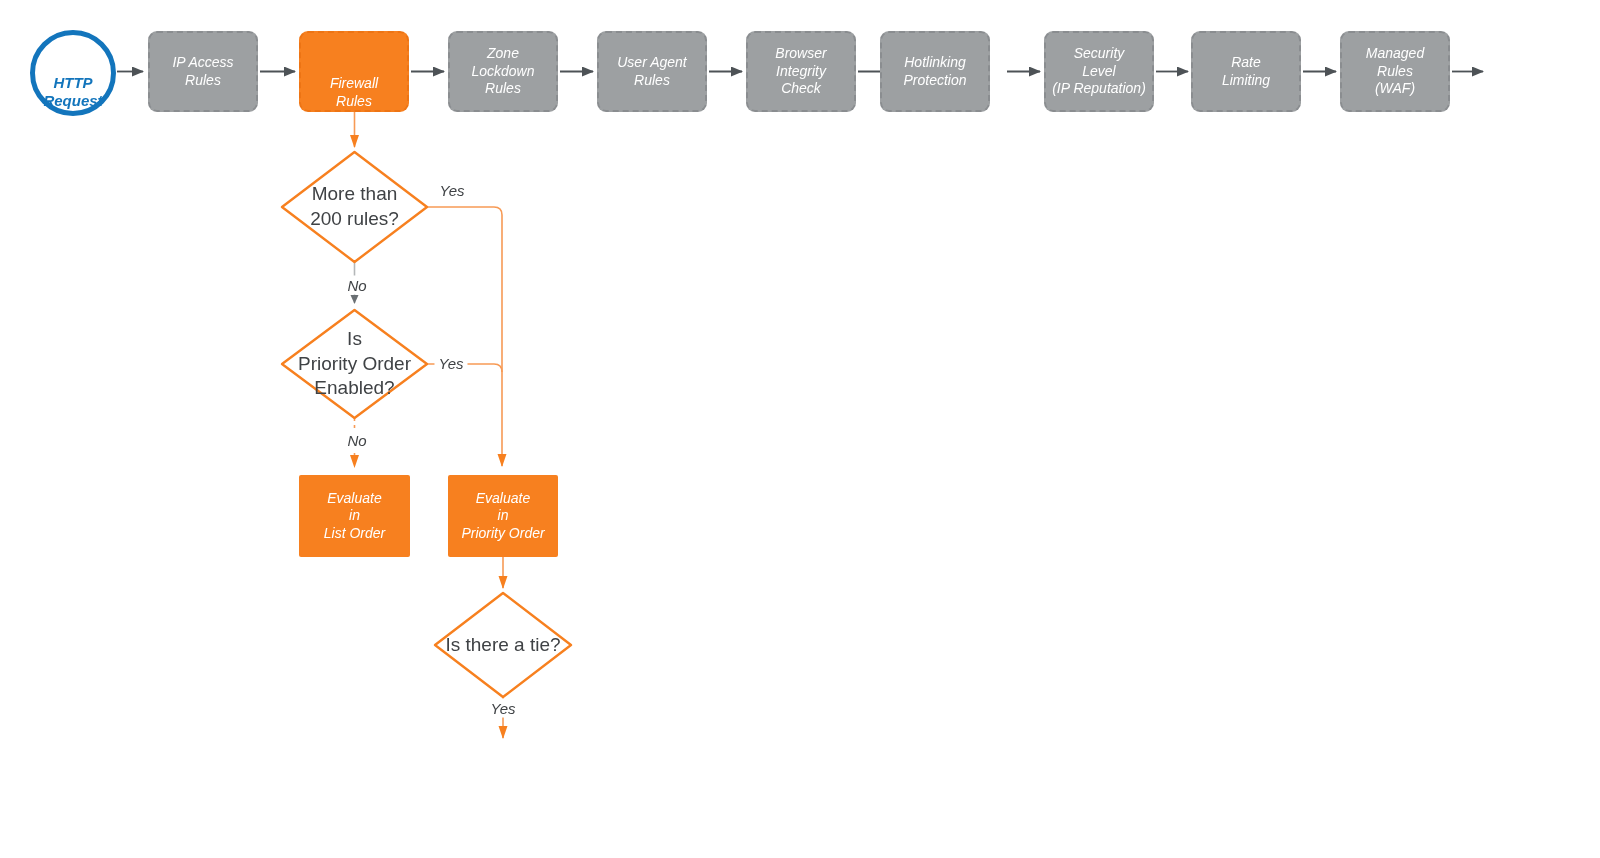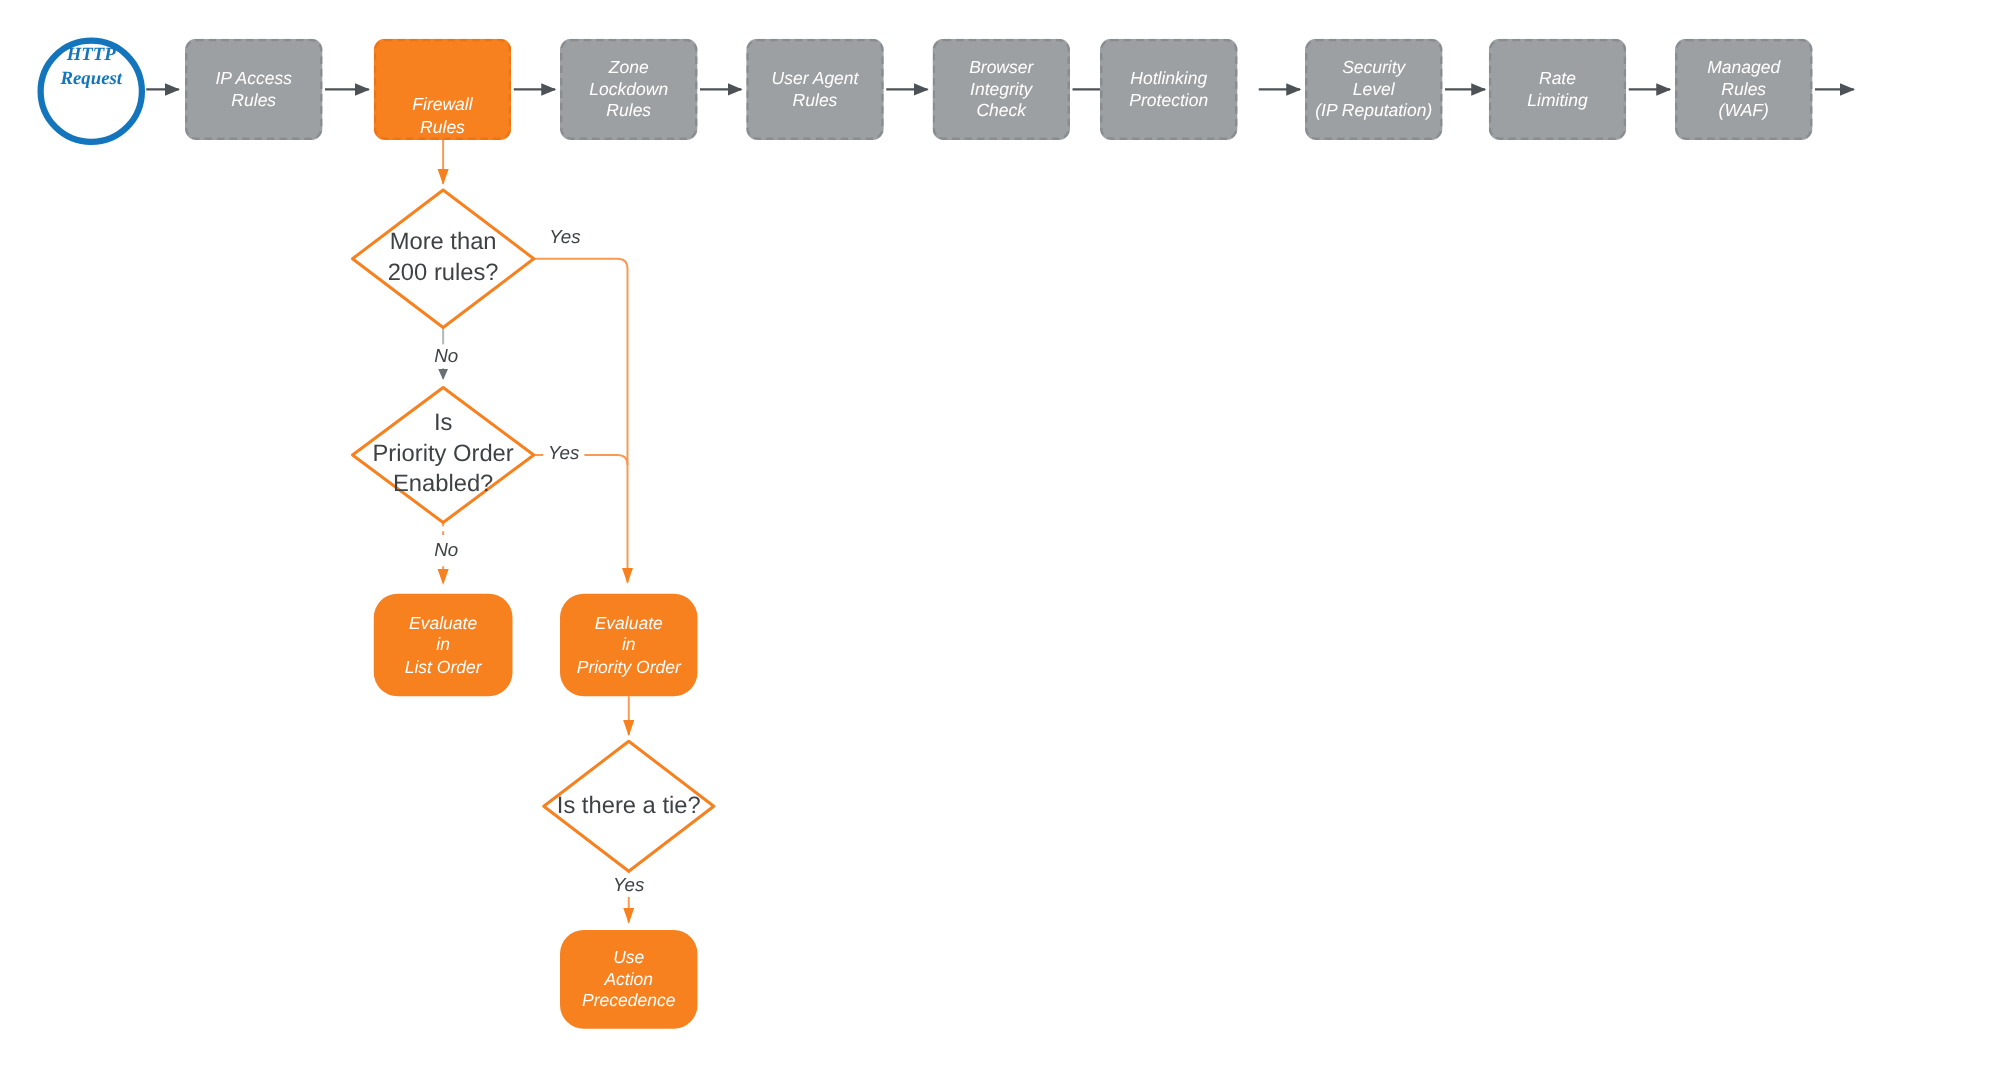--- a/index.html
+++ b/index.html
@@ -16,41 +16,41 @@
     box-sizing:border-box;
   }
   .pnode.gray{background:var(--gray-node);border:2px dashed var(--gray-node-border);}
   .pnode.orange{background:var(--orange);border:2px dashed var(--orange-border);align-items:flex-end;}
   .nlabel{
     color:#ffffff;font-style:italic;font-size:14px;line-height:1.25;white-space:pre-line;
   }
 
   
   .circle{
-    position:absolute;border-radius:50%;display:flex;align-items:flex-start;justify-content:center;
-    text-align:center;box-sizing:border-box;font-family:Liberation Serif, serif;
+    position:absolute;border-radius:50%;display:flex;align-items:flex-end;justify-content:center;
+    text-align:center;box-sizing:border-box;
   }
   .circle.start{left:30px;top:30px;width:86px;height:86px;background:#ffffff;border:5px solid var(--blue);}
   .circle.end{left:1487px;top:29px;width:84px;height:84px;background:var(--blue);}
   .clabel{font-size:15px;font-weight:bold;font-style:italic;line-height:1.25;white-space:pre-line;}
   .circle.start .clabel{color:var(--blue);}
   .circle.end .clabel{color:#ffffff;}
 
   
   .dtext{
     position:absolute;display:flex;align-items:center;justify-content:center;text-align:center;
     color:var(--text-dark);font-size:19px;line-height:1.3;white-space:pre-line;
   }
   #dtext-1{left:282px;top:152px;width:145px;height:110px;}
   #dtext-2{left:282px;top:310px;width:145px;height:108px;}
   #dtext-3{left:435px;top:593px;width:136px;height:104px;}
 
   
   .action{
-    position:absolute;background:var(--orange);border-radius:19px;
+    position:absolute;background:var(--orange);border-radius:2px;
     display:flex;align-items:center;justify-content:center;text-align:center;box-sizing:border-box;
   }
   #action-list-order{left:299px;top:475px;width:111px;height:82px;}
   #action-priority-order{left:448px;top:475px;width:110px;height:82px;}
   #action-precedence{left:448px;top:744px;width:110px;height:79px;}
 
   
   .elabel{
     position:absolute;transform:translate(-50%,-50%);
     color:var(--text-dark);font-size:15px;font-style:italic;line-height:1;
@@ -174,19 +174,14 @@
   <div class="action" id="action-list-order">
     <span class="nlabel">Evaluate
 in
 List Order</span>
   </div>
   <div class="action" id="action-priority-order">
     <span class="nlabel">Evaluate
 in
 Priority Order</span>
   </div>
-  <div class="action" id="action-precedence">
-    <span class="nlabel">Use
-Action
-Precedence</span>
-  </div>
 
 </div>
 
 </body></html>

